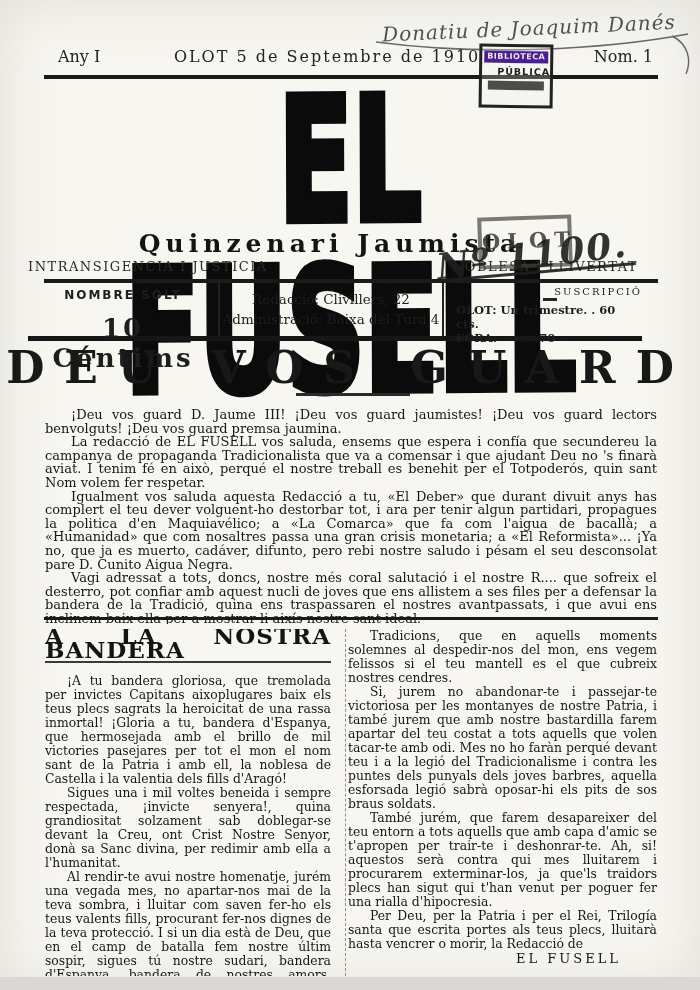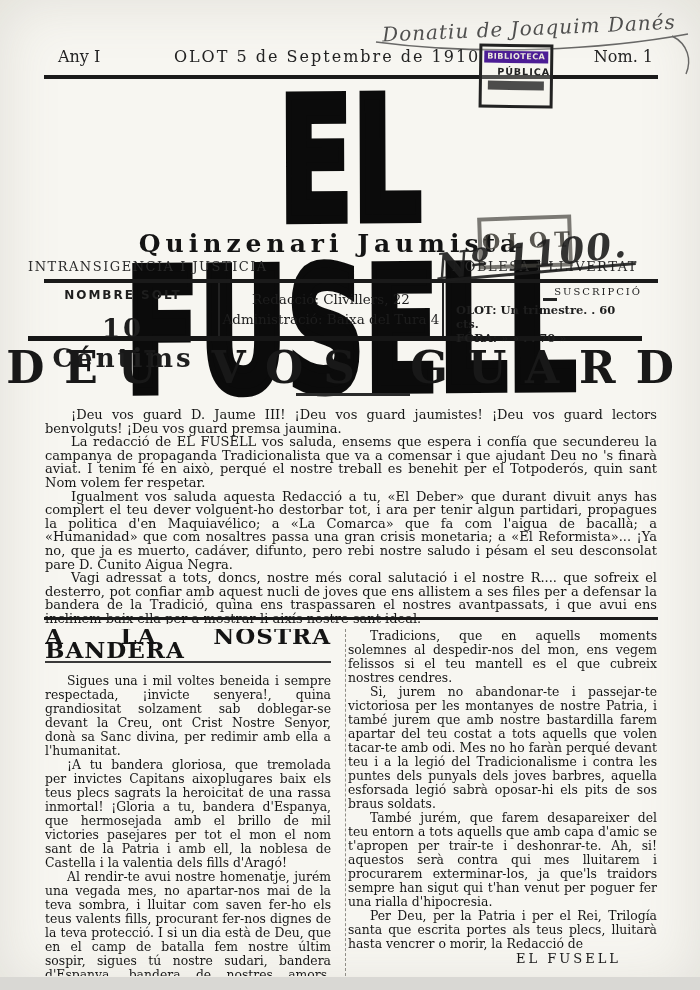--- a/index.html
+++ b/index.html
@@ -153,27 +153,27 @@
     <p>Vagi adressat a tots, doncs, nostre més coral salutació i el nostre R.... que sofreix el desterro, pot confiar amb aquest nucli de joves que ens allistem a ses files per a defensar la bandera de la Tradició, quina ens traspassaren el nostres avantpassats, i que avui ens inclinem baix ella per a mostrar-li aixís nostre sant ideal.</p>
   </div>
 
   <div class="rule rule3"></div>
 
   <div class="columns">
     <div class="col col-left">
       <div class="headline2-wrap">
         <h3 class="headline2">A LA NOSTRA BANDERA</h3>
       </div>
+      <p>¡A tu bandera gloriosa, que tremolada per invictes Capitans aixoplugares baix els teus plecs sagrats la heroicitat de una rassa inmortal! ¡Gloria a tu, bandera d'Espanya, que hermosejada amb el brillo de mil victories pasejares per tot el mon el nom sant de la Patria i amb ell, la noblesa de Castella i la valentia dels fills d'Aragó!</p>
       <p>Sigues una i mil voltes beneida i sempre respectada, ¡invicte senyera!, quina grandiositat solzament sab doblegar-se devant la Creu, ont Crist Nostre Senyor, donà sa Sanc divina, per redimir amb ella a l'humanitat.</p>
-      <p>¡A tu bandera gloriosa, que tremolada per invictes Capitans aixoplugares baix els teus plecs sagrats la heroicitat de una rassa inmortal! ¡Gloria a tu, bandera d'Espanya, que hermosejada amb el brillo de mil victories pasejares per tot el mon el nom sant de la Patria i amb ell, la noblesa de Castella i la valentia dels fills d'Aragó!</p>
       <p>Al rendir-te avui nostre homenatje, jurém una vegada mes, no apartar-nos mai de la teva sombra, i lluitar com saven fer-ho els teus valents fills, procurant fer-nos dignes de la teva protecció. I si un dia està de Deu, que en el camp de batalla fem nostre últim sospir, sigues tú nostre sudari, bandera d'Espanya, bandera de nostres amors, bandera santa de nostres Patries</p>
     </div>
     <div class="col col-right">
       <p>Tradicions, que en aquells moments solemnes al despedir-nos del mon, ens vegem felissos si el teu mantell es el que cubreix nostres cendres.</p>
       <p>Si, jurem no abandonar-te i passejar-te victoriosa per les montanyes de nostre Patria, i també jurem que amb nostre bastardilla farem apartar del teu costat a tots aquells que volen tacar-te amb odi. Mes no ho faràn perqué devant teu i a la legió del Tradicionalisme i contra les puntes dels punyals dels joves barbres, aquella esforsada legió sabrà oposar-hi els pits de sos braus soldats.</p>
-      <p>També jurém, que farem desapareixer del teu entorn a tots aquells que amb capa d'amic se t'apropen per trair-te i deshonrar-te. Ah, si! aquestos serà contra qui mes lluitarem i procurarem exterminar-los, ja que'ls traidors sempre han sigut qui t'han venut per poguer fer una rialla d'hipocresia.</p>
+      <p>També jurém, que farem desapareixer del teu entorn a tots aquells que amb capa d'amic se t'apropen per trair-te i deshonrar-te. Ah, si! aquestos serà contra qui mes lluitarem i procurarem exterminar-los, ja que'ls traidors plecs han sigut qui t'han venut per poguer fer una rialla d'hipocresia.</p>
       <p>Per Deu, per la Patria i per el Rei, Trilogía santa que escrita portes als teus plecs, lluitarà hasta vencrer o morir, la Redacció de</p>
       <div class="signature">EL FUSELL</div>
     </div>
   </div>
 
   <div class="scan-bottom"></div>
 </div>
 
 </body></html>

